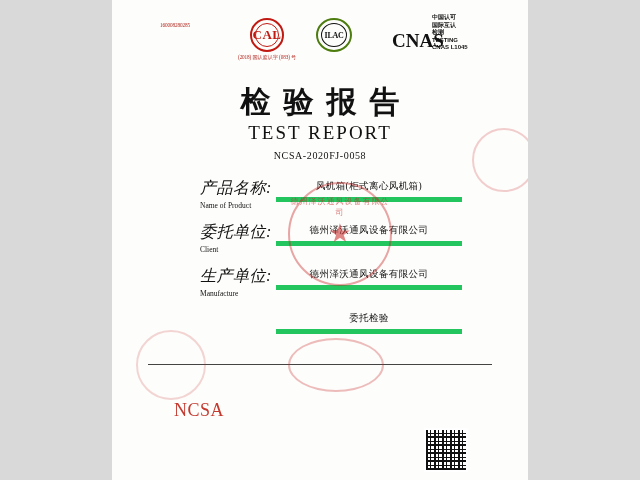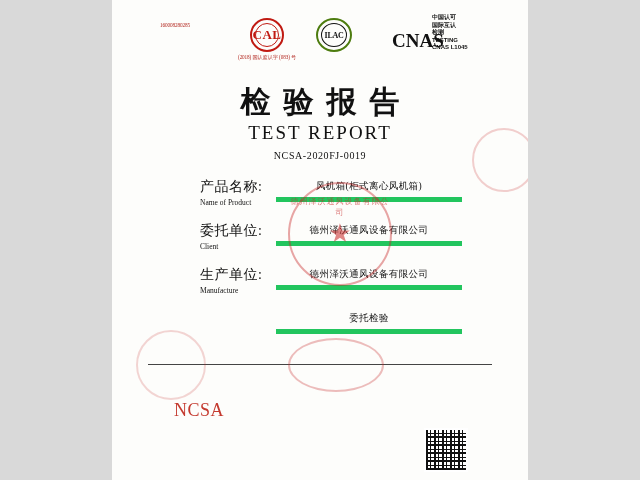--- a/index.html
+++ b/index.html
@@ -186,24 +186,25 @@
     height: 44px;
   }
   .field .labels {
     position: absolute;
     left: 0;
     top: 0;
     width: 78px;
   }
   .lab-cn {
     font-family: "Liberation Serif", serif;
-    font-size: 14px;
+    font-size: 16px;
     letter-spacing: 0.5px;
     color: #111;
     white-space: nowrap;
+    font-style: italic;
   }
   .lab-en {
     font-family: "Liberation Serif", serif;
     font-size: 7.5px;
     color: #111;
     margin-top: 2px;
     white-space: nowrap;
   }
   .field .value-wrap {
     position: absolute;
@@ -365,21 +366,21 @@
           <div>检测</div>
           <div>TESTING</div>
           <div>CNAS L1045</div>
         </div>
       </div>
 
     </div>
 
     <div class="title-cn">检验报告</div>
     <div class="title-en">TEST REPORT</div>
-    <div class="report-no">NCSA-2020FJ-0019</div>
+    <div class="report-no">NCSA-2020FJ-0058</div>
 
     <div class="fields">
 
       <div class="field">
         <div class="labels">
           <div class="lab-cn">产品名称:</div>
           <div class="lab-en">Name of Product</div>
         </div>
         <div class="value-wrap">
           <div class="val">风机箱(柜式离心风机箱)</div>

